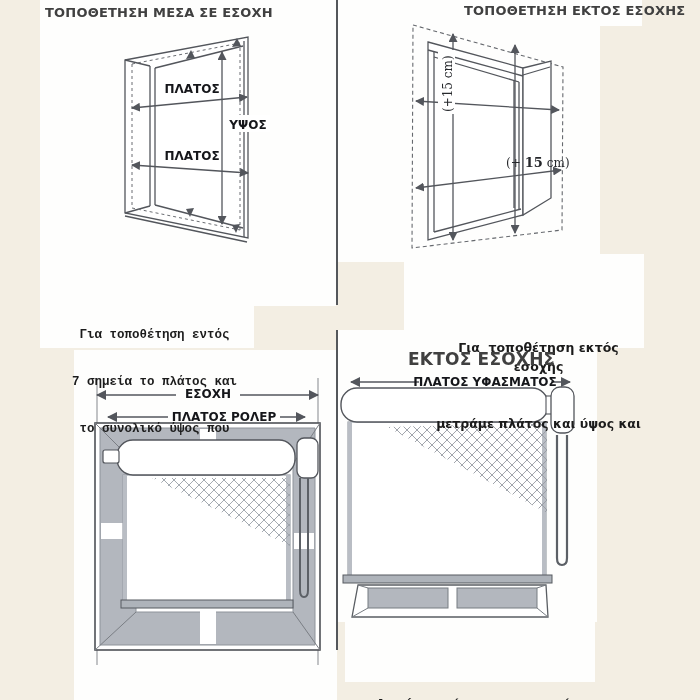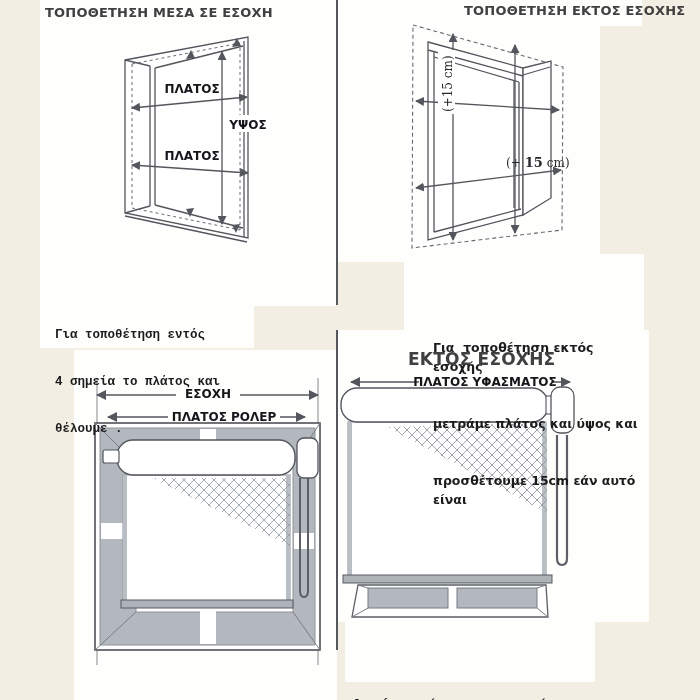--- a/index.html
+++ b/index.html
@@ -2,28 +2,28 @@
 <html><head>
 <meta charset="utf-8">
 <style>
   html,body{margin:0;padding:0;}
   body{
     width:700px;height:700px;position:relative;overflow:hidden;
     background:#f3eee3;
     font-family:"DejaVu Sans","Liberation Sans",sans-serif;
     color:#181818;
   }
-  .panel{position:absolute;background:#fefefd;}
+  .panel{position:absolute;background:#fefefd;text-align:center;}
   #box-tl{left:40px;top:0;width:296px;height:306px;}
   #box-tr{left:338px;top:0;width:262px;height:262px;}
   #box-tr-cap{left:600px;top:0;width:42px;height:26px;}
   #box-text-left{left:40px;top:248px;width:214px;height:100px;}
   #box-text-right{left:404px;top:254px;width:240px;height:94px;}
   #box-bl{left:74px;top:350px;width:263px;height:350px;}
-  #box-br{left:337px;top:330px;width:312px;height:292px;}
+  #box-br{left:337px;top:330px;width:260px;height:292px;}
   #box-br-text{left:345px;top:622px;width:250px;height:60px;}
   .divider{position:absolute;left:336px;width:2px;background:#54575b;}
   #divider-top{top:0;height:305px;}
   #divider-bottom{top:330px;height:320px;}
   .title{
     position:absolute;font-weight:bold;font-size:13px;letter-spacing:.2px;
     white-space:nowrap;color:#404040;
   }
   #title-tl{left:45px;top:5px;}
   #title-tr{left:464px;top:3px;}
@@ -195,30 +195,29 @@
     <rect x="4" y="58" width="207" height="34" rx="16" fill="#ffffff" stroke="#53565c" stroke-width="1.4"></rect>
     <rect x="209" y="66" width="7" height="18" fill="#ffffff" stroke="#53565c" stroke-width="1.1"></rect>
     <rect x="214" y="57" width="23" height="46" rx="9" fill="#ffffff" stroke="#53565c" stroke-width="1.3"></rect>
     <path d="M220,105 V228 Q220,235 225,235 Q230,235 230,228 V105" fill="none" stroke="#5c6066" stroke-width="2.2"></path>
   </svg>
 </div>
 
 <div class="panel note" id="box-text-left">
   <div id="note-left" class="note">
     <div>Για τοποθέτηση εντός</div>
-    <div>4 σημεία το πλάτος και</div>
-    <div>θέλουμε .</div>
+    <div>7 σημεία το πλάτος και</div>
+    <div>το συνολικό ύψος που</div>
   </div>
 </div>
 
 <div class="panel note" id="box-text-right">
   <div id="note-right" class="note">
     <div>Για  τοποθέτηση εκτός εσοχής</div>
     <div>μετράμε πλάτος και ύψος και</div>
-    <div>προσθέτουμε 15cm εάν αυτό είναι</div>
   </div>
 </div>
 
 <div class="panel note" id="box-br-text">
   <div id="note-bottom" class="note">
     <div>Αφού μετρήσετε την εσοχή προσθέστε 10-15 cm</div>
     
     
   </div>
 </div>

